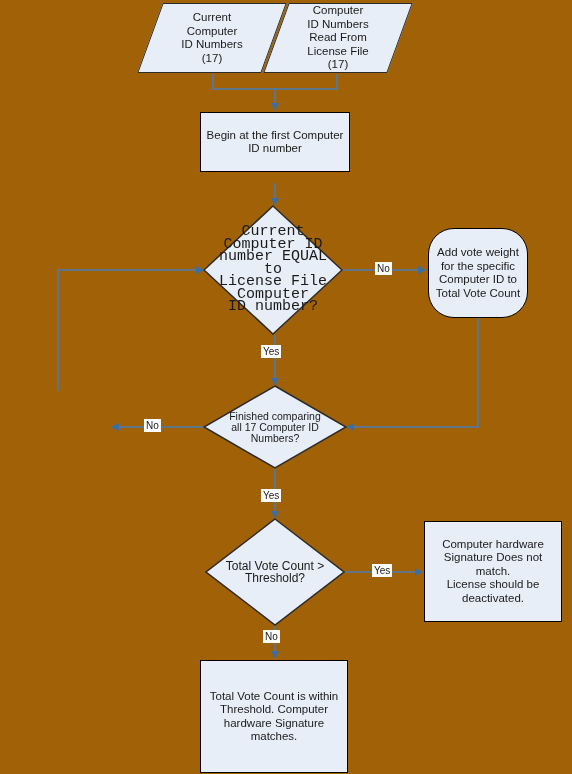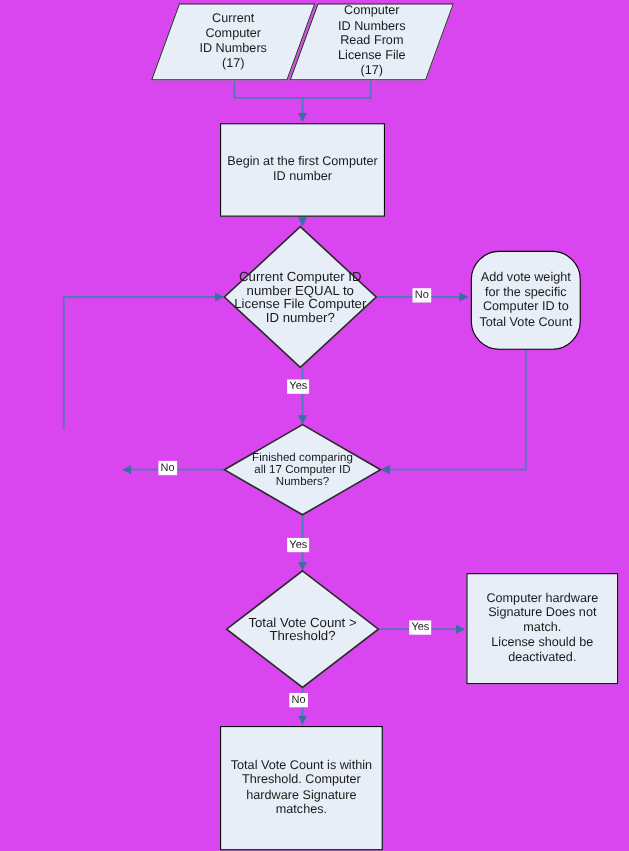--- a/index.html
+++ b/index.html
@@ -7,21 +7,21 @@
     padding: 0;
     background: #ffffff;
   }
   body {
     font-family: "Liberation Sans", sans-serif;
   }
   #canvas {
     position: relative;
     width: 572px;
     height: 774px;
-    background: #d946ef;
+    background: #a16207;
     overflow: hidden;
   }
   #edges {
     position: absolute;
     left: 0;
     top: 0;
     width: 572px;
     height: 774px;
   }
   .node {
@@ -140,30 +140,30 @@
 
   <div class="node data-shape" style="left:276px; top:3px; width:124px; height:70px;">
     <span class="para"></span>
     <span class="txt">Computer
 ID Numbers
 Read From
 License File
 (17)</span>
   </div>
 
-  <div class="node box" style="left:200px; top:112px; width:150px; height:85px;">
+  <div class="node box" style="left:200px; top:112px; width:150px; height:60px;">
     <span class="txt">Begin at the first Computer
 ID number</span>
   </div>
 
   <div class="node diamond" style="left:203px; top:205px; width:140px; height:130px;">
     <svg class="dia" viewBox="0 0 140 130" preserveAspectRatio="none">
       <polygon points="70,1 139,65 70,129 1,65" fill="#e8eef8" stroke="#2b2b2b" stroke-width="1.5"></polygon>
     </svg>
-    <span class="txt" style="font-size:12px; line-height:12.5px;">Current Computer ID
+    <span class="txt" style="font-size:15px; line-height:12.5px;font-family:Liberation Mono, monospace;">Current Computer ID
 number EQUAL to
 License File Computer
 ID number?</span>
   </div>
 
   <div class="node box" style="left:428px; top:228px; width:100px; height:90px;border-radius:26px;">
     <span class="txt">Add vote weight
 for the specific
 Computer ID to
 Total Vote Count</span>

